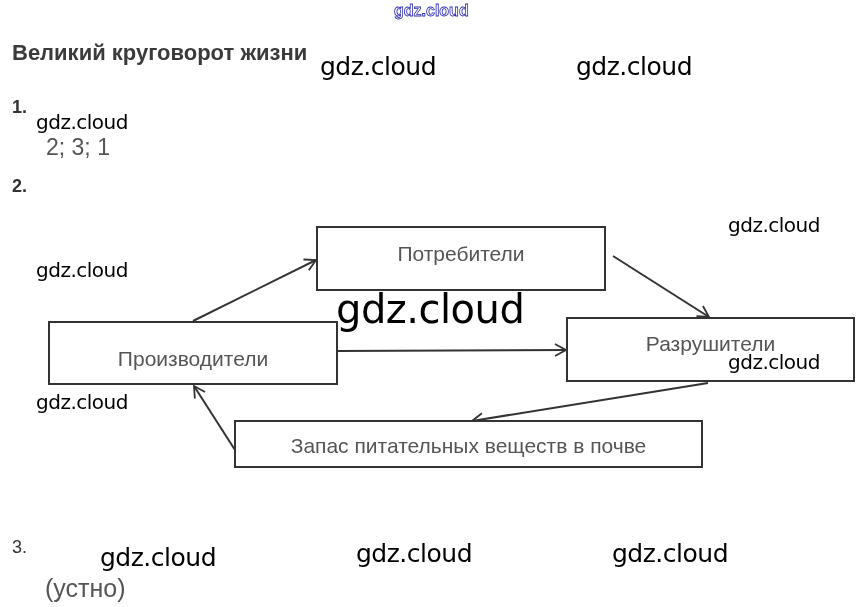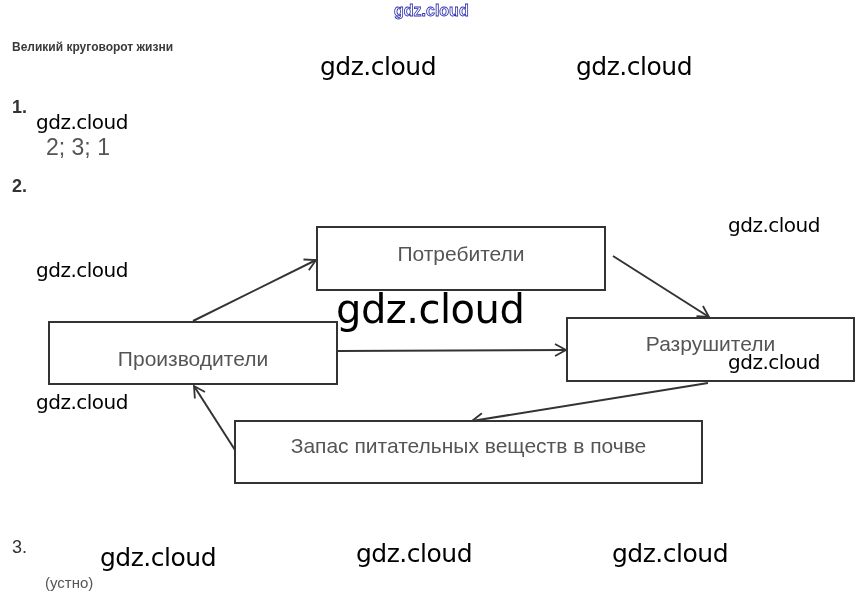--- a/index.html
+++ b/index.html
@@ -1,18 +1,18 @@
 <!DOCTYPE html>
 <html><head>
 <meta charset="utf-8">
 <style>
   html, body { margin: 0; padding: 0; background: #ffffff; }
   body { width: 863px; height: 607px; position: relative; overflow: hidden; font-family: "Liberation Sans", sans-serif; }
   .abs { position: absolute; white-space: nowrap; }
-  .title { left: 12px; top: 40px; font-size: 12px; font-weight: bold; color: #3a3a3a; }
+  .title { left: 12px; top: 40px; font-size: 22px; font-weight: bold; color: #3a3a3a; }
   .num { font-size: 18px; font-weight: bold; color: #333; }
   .ans { font-size: 23px; color: #555; }
   .wm { font-family: "DejaVu Sans", sans-serif; color: #000; font-weight: 500; letter-spacing: -0.5px; }
   .wm-top { left: 394px; top: 2px; font-size: 16px; color: #ffffff; -webkit-text-stroke: 0.8px #2d2db0; font-weight: bold; }
   .box { position: absolute; border: 2px solid #333; background: #fff; box-sizing: border-box; font-size: 21px; color: #555; text-align: center; }
   svg.arrows { position: absolute; left: 0; top: 0; }
 </style>
 </head>
 <body>
 
@@ -40,26 +40,26 @@
 
 <div class="box" style="left:316px; top:226px; width:290px; height:65px; padding-top:14px;">
   <span>Потребители</span>
 </div>
 <div class="box" style="left:48px; top:321px; width:290px; height:64px; padding-top:24px;">
   <span>Производители</span>
 </div>
 <div class="box" style="left:566px; top:317px; width:289px; height:65px; padding-top:13px;text-align:center;">
   <span>Разрушители</span>
 </div>
-<div class="box" style="left:234px; top:420px; width:469px; height:64px; padding-top:12px;">
+<div class="box" style="left:234px; top:420px; width:469px; height:48px; padding-top:12px;">
   <span>Запас питательных веществ в почве</span>
 </div>
 
 <div class="abs num" style="left:12px; top:537px; font-weight:normal; font-size:18px;">3.</div>
-<div class="abs ans" style="left:45px; top:574px; font-size:15px;">(устно)</div>
+<div class="abs ans" style="left:45px; top:574px; font-size:25px;">(устно)</div>
 
 <div class="abs wm" style="left:320px; top:52px; font-size:25px;">gdz.cloud</div>
 <div class="abs wm" style="left:576px; top:52px; font-size:25px;">gdz.cloud</div>
 <div class="abs wm" style="left:36px; top:110px; font-size:20px;">gdz.cloud</div>
 <div class="abs wm" style="left:728px; top:213px; font-size:20px;">gdz.cloud</div>
 <div class="abs wm" style="left:36px; top:258px; font-size:20px;">gdz.cloud</div>
 <div class="abs wm" style="left:336px; top:286px; font-size:40px;">gdz.cloud</div>
 <div class="abs wm" style="left:728px; top:350px; font-size:20px;">gdz.cloud</div>
 <div class="abs wm" style="left:36px; top:390px; font-size:20px;">gdz.cloud</div>
 <div class="abs wm" style="left:100px; top:543px; font-size:25px;">gdz.cloud</div>

